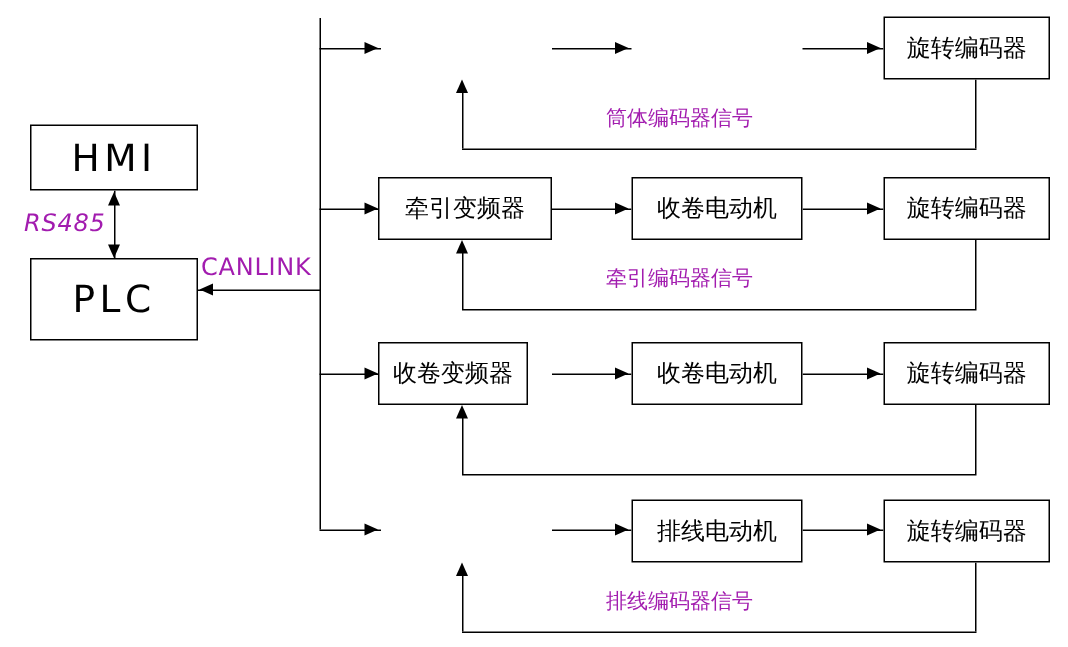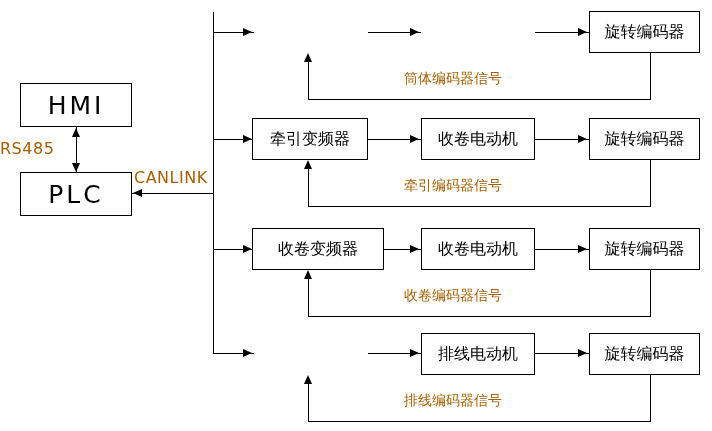--- a/index.html
+++ b/index.html
@@ -19,47 +19,47 @@
     color:#000000;
     white-space:nowrap;
     z-index:3;
   }
   .box.cjk{font-size:16px;letter-spacing:0px;}
   .box.latin{font-size:25px;letter-spacing:3px;font-family:"DejaVu Sans","Liberation Sans",sans-serif;}
   .ln{position:absolute;background:#000000;z-index:1;}
   .h{height:1px;}
   .v{width:1px;}
   .lbl{
-    position:absolute;color:#a16207;white-space:nowrap;z-index:4;
+    position:absolute;color:#a21caf;white-space:nowrap;z-index:4;
   }
   .lbl.cjk{font-size:14px;}
   .lbl.latin{font-size:16px;letter-spacing:0.5px;}
   .arrow{position:absolute;width:0;height:0;z-index:2;}
   .ar-right{border-top:4px solid transparent;border-bottom:4px solid transparent;border-left:9px solid #000000;}
   .ar-left{border-top:4px solid transparent;border-bottom:4px solid transparent;border-right:9px solid #000000;}
   .ar-up{border-left:4px solid transparent;border-right:4px solid transparent;border-bottom:9px solid #000000;}
   .ar-down{border-left:4px solid transparent;border-right:4px solid transparent;border-top:9px solid #000000;}
 </style>
 </head>
 <body>
 
 <div id="canvas">
 
   <div class="box latin" style="left:20px;top:83px;width:112px;height:44px;">
     <span>HMI</span>
   </div>
 
-  <div class="box latin" style="left:20px;top:172px;width:112px;height:44px;">
+  <div class="box latin" style="left:20px;top:172px;width:112px;height:55px;">
     <span>PLC</span>
   </div>
 
   <div class="ln v" style="left:76px;top:127px;height:45px;"></div>
   <div class="arrow ar-up" style="left:72px;top:128px;"></div>
   <div class="arrow ar-down" style="left:72px;top:163px;"></div>
-  <div class="lbl latin" style="left:0;top:139px;">RS485</div>
+  <div class="lbl latin" style="left:16px;top:139px;font-style:italic;">RS485</div>
 
   <div class="ln h" style="left:132px;top:193px;width:82px;"></div>
   <div class="arrow ar-left" style="left:133px;top:189px;"></div>
   <div class="lbl latin" style="left:134px;top:168px;">CANLINK</div>
 
   <div class="ln v" style="left:213px;top:12px;height:341px;"></div>
 
   <div class="ln h" style="left:213px;top:32px;width:41px;"></div>
   <div class="arrow ar-right" style="left:243px;top:28px;"></div>
   <div class="ln h" style="left:368px;top:32px;width:53px;"></div>
@@ -91,38 +91,37 @@
     <span>旋转编码器</span>
   </div>
   <div class="ln v" style="left:650px;top:160px;height:46px;"></div>
   <div class="ln h" style="left:308px;top:206px;width:343px;"></div>
   <div class="ln v" style="left:308px;top:165px;height:41px;"></div>
   <div class="arrow ar-up" style="left:304px;top:160px;"></div>
   <div class="lbl cjk" style="left:404px;top:177px;">牵引编码器信号</div>
 
   <div class="ln h" style="left:213px;top:249px;width:41px;"></div>
   <div class="arrow ar-right" style="left:243px;top:245px;"></div>
-  <div class="box cjk" style="left:252px;top:228px;width:132px;height:42px;">
+  <div class="box cjk" style="left:252px;top:228px;width:100px;height:42px;">
     <span>收卷变频器</span>
   </div>
   <div class="ln h" style="left:368px;top:249px;width:53px;"></div>
   <div class="arrow ar-right" style="left:410px;top:245px;"></div>
   <div class="box cjk" style="left:421px;top:228px;width:114px;height:42px;">
     <span>收卷电动机</span>
   </div>
   <div class="ln h" style="left:535px;top:249px;width:54px;"></div>
   <div class="arrow ar-right" style="left:578px;top:245px;"></div>
   <div class="box cjk" style="left:589px;top:228px;width:111px;height:42px;">
     <span>旋转编码器</span>
   </div>
   <div class="ln v" style="left:650px;top:270px;height:46px;"></div>
   <div class="ln h" style="left:308px;top:316px;width:343px;"></div>
   <div class="ln v" style="left:308px;top:275px;height:41px;"></div>
   <div class="arrow ar-up" style="left:304px;top:270px;"></div>
-  <div class="lbl cjk" style="left:404px;top:287px;">收卷编码器信号</div>
 
   <div class="ln h" style="left:213px;top:353px;width:41px;"></div>
   <div class="arrow ar-right" style="left:243px;top:349px;"></div>
   <div class="ln h" style="left:368px;top:353px;width:53px;"></div>
   <div class="arrow ar-right" style="left:410px;top:349px;"></div>
   <div class="box cjk" style="left:421px;top:333px;width:114px;height:42px;">
     <span>排线电动机</span>
   </div>
   <div class="ln h" style="left:535px;top:353px;width:54px;"></div>
   <div class="arrow ar-right" style="left:578px;top:349px;"></div>

